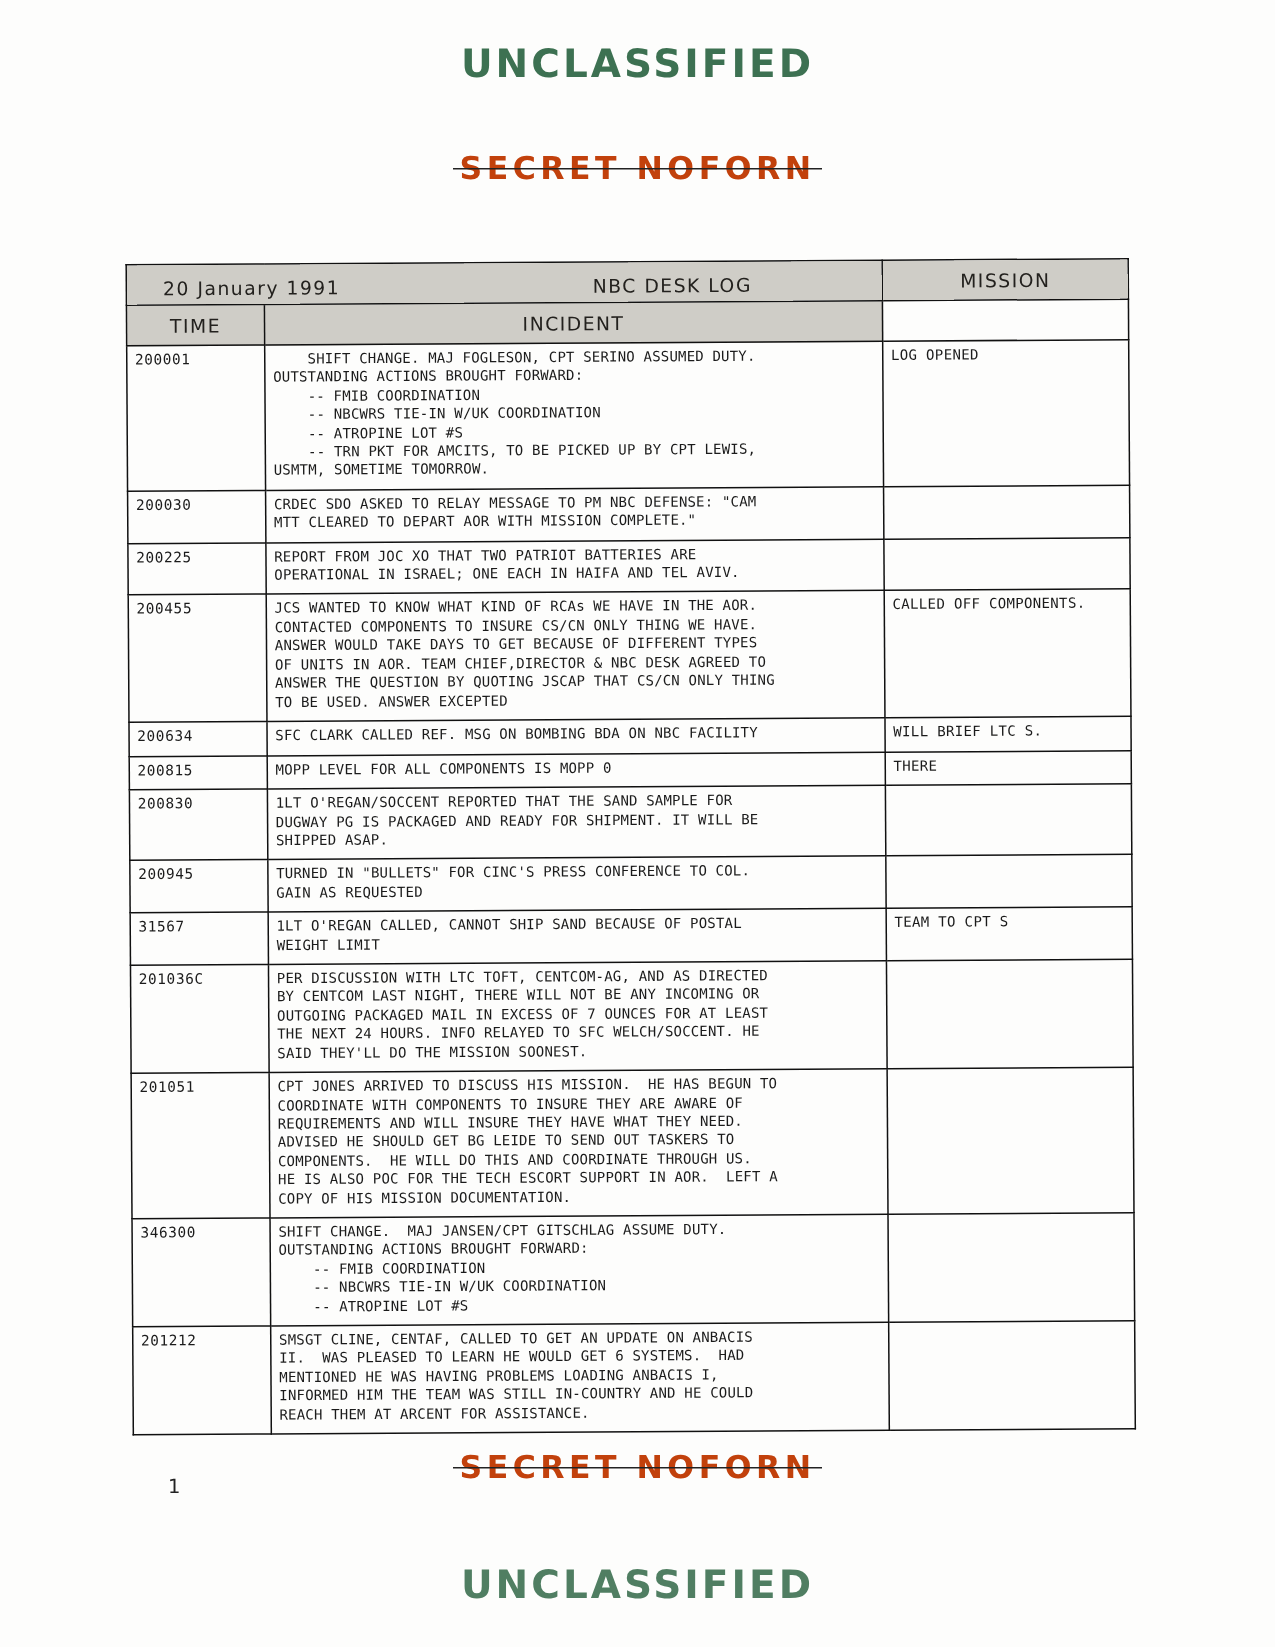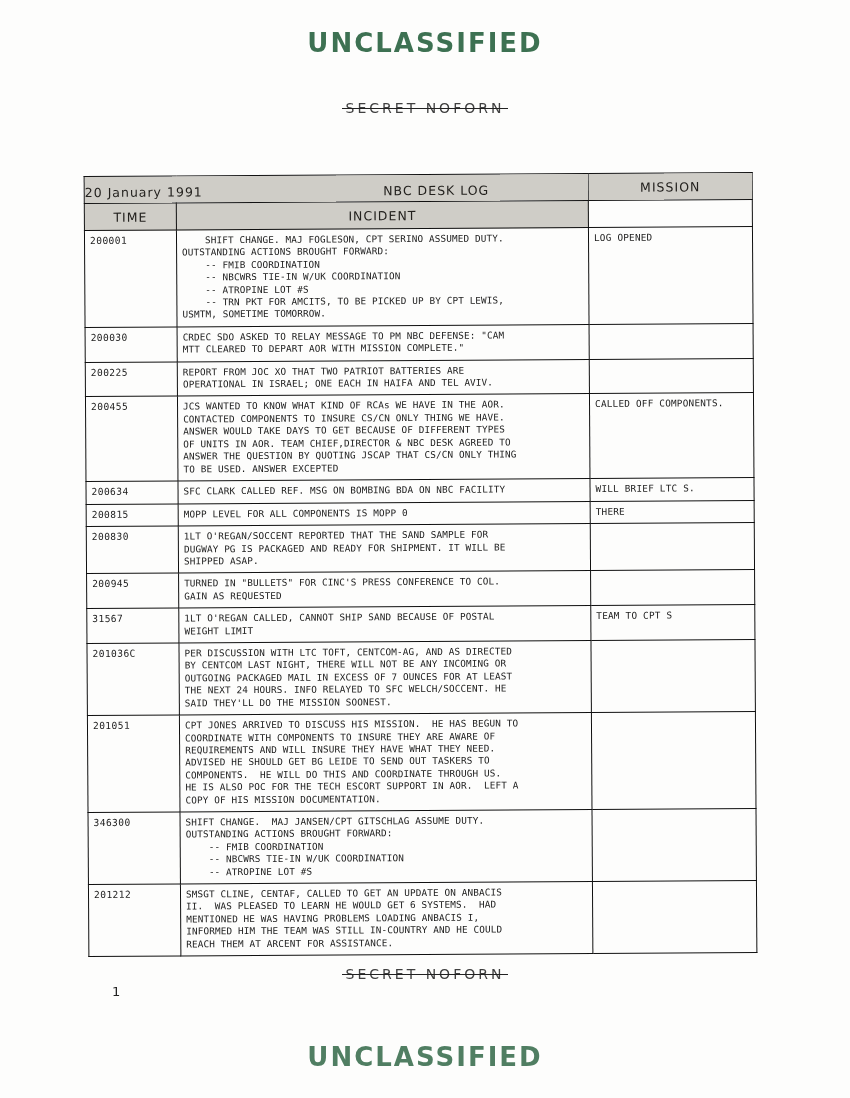--- a/index.html
+++ b/index.html
@@ -42,24 +42,24 @@
     font-size: 26px;
     font-weight: bold;
     opacity: .74;
   }
 
   .classline {
     position: absolute;
     width: 100%;
     text-align: center;
     font-family: "DejaVu Sans", sans-serif;
-    font-size: 14px;
+    font-size: 21px;
     letter-spacing: 3px;
-    font-weight: normal;
-    color: #404040;
+    font-weight: bold;
+    color: #c2410c;
   }
   .classline span {
     position: relative;
     display: inline-block;
   }
   .classline span::after {
     content: "";
     position: absolute;
     left: -4px;
     right: -4px;
@@ -107,21 +107,21 @@
   .hdr-text {
     font-family: "DejaVu Sans", sans-serif;
     font-size: 12.5px;
     letter-spacing: 1px;
     color: #23211e;
     text-align: center;
     padding-top: 6px;
   }
   .hdr-date {
     text-align: left;
-    padding-left: 0;
+    padding-left: 24px;
   }
   .hdr-row2 td {
     background: #cfcdc7;
     padding: 0;
     height: 26px;
   }
 
   .col-time { width: 92px; }
   .col-incident { width: 412px; }
   .col-action { width: 164px; }

